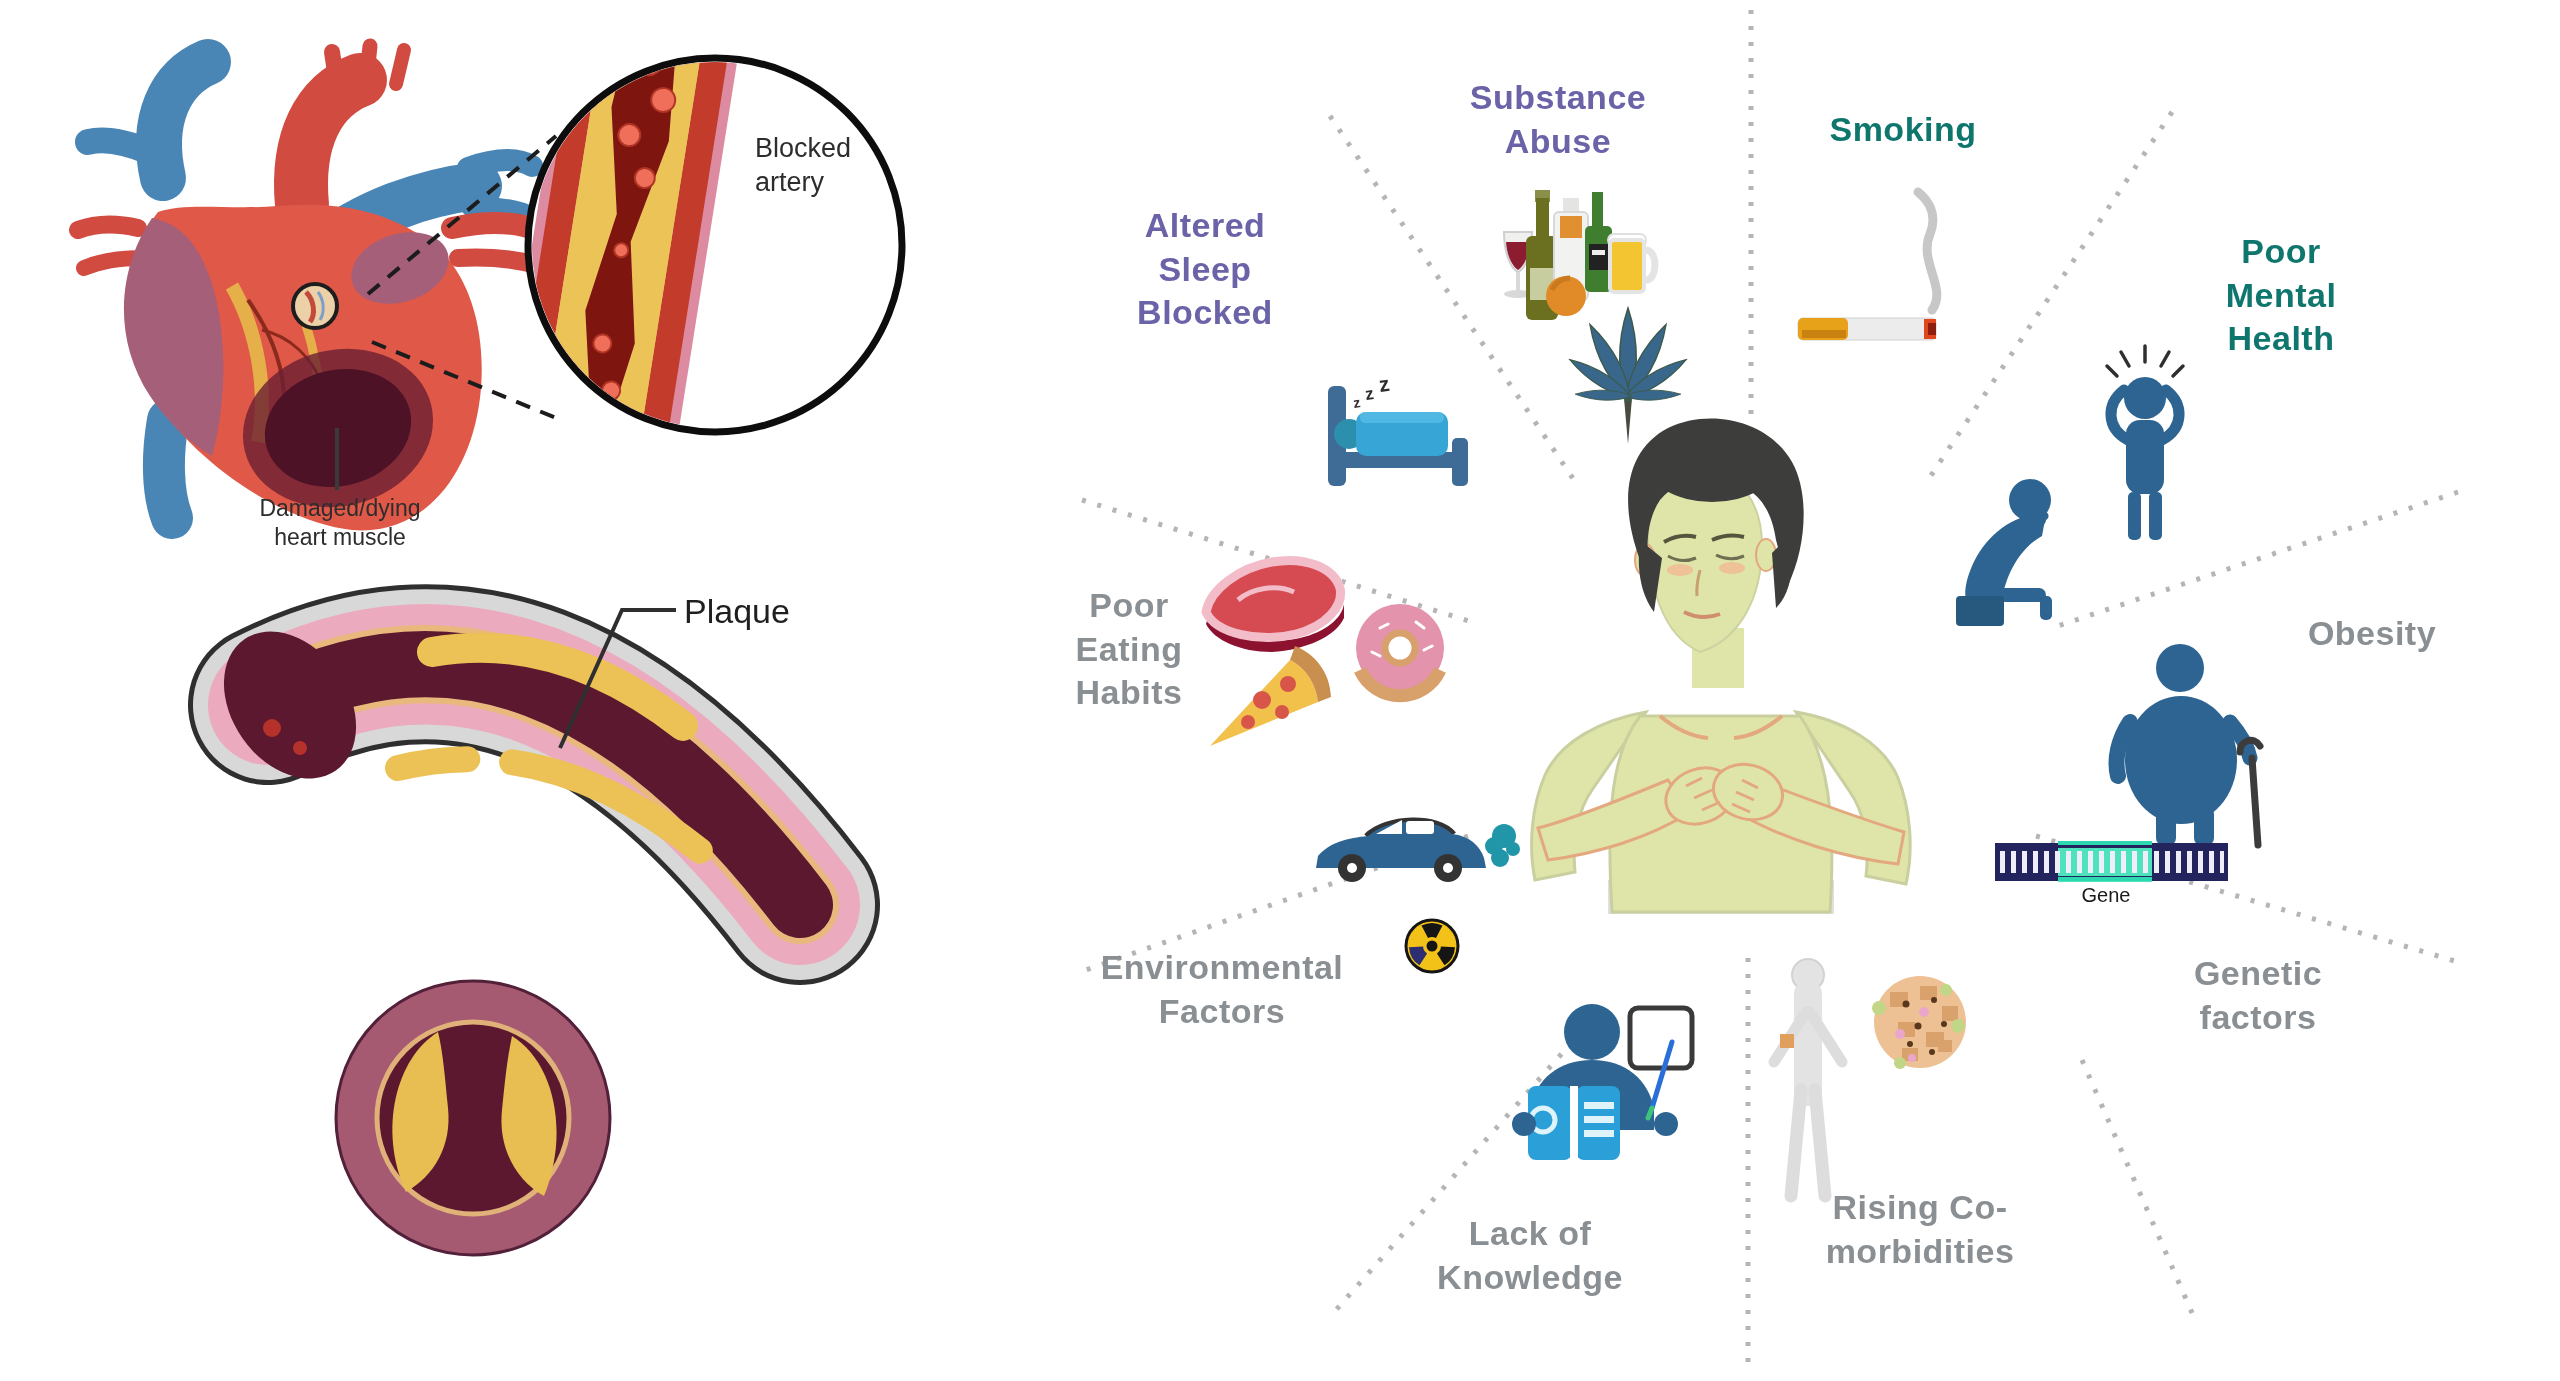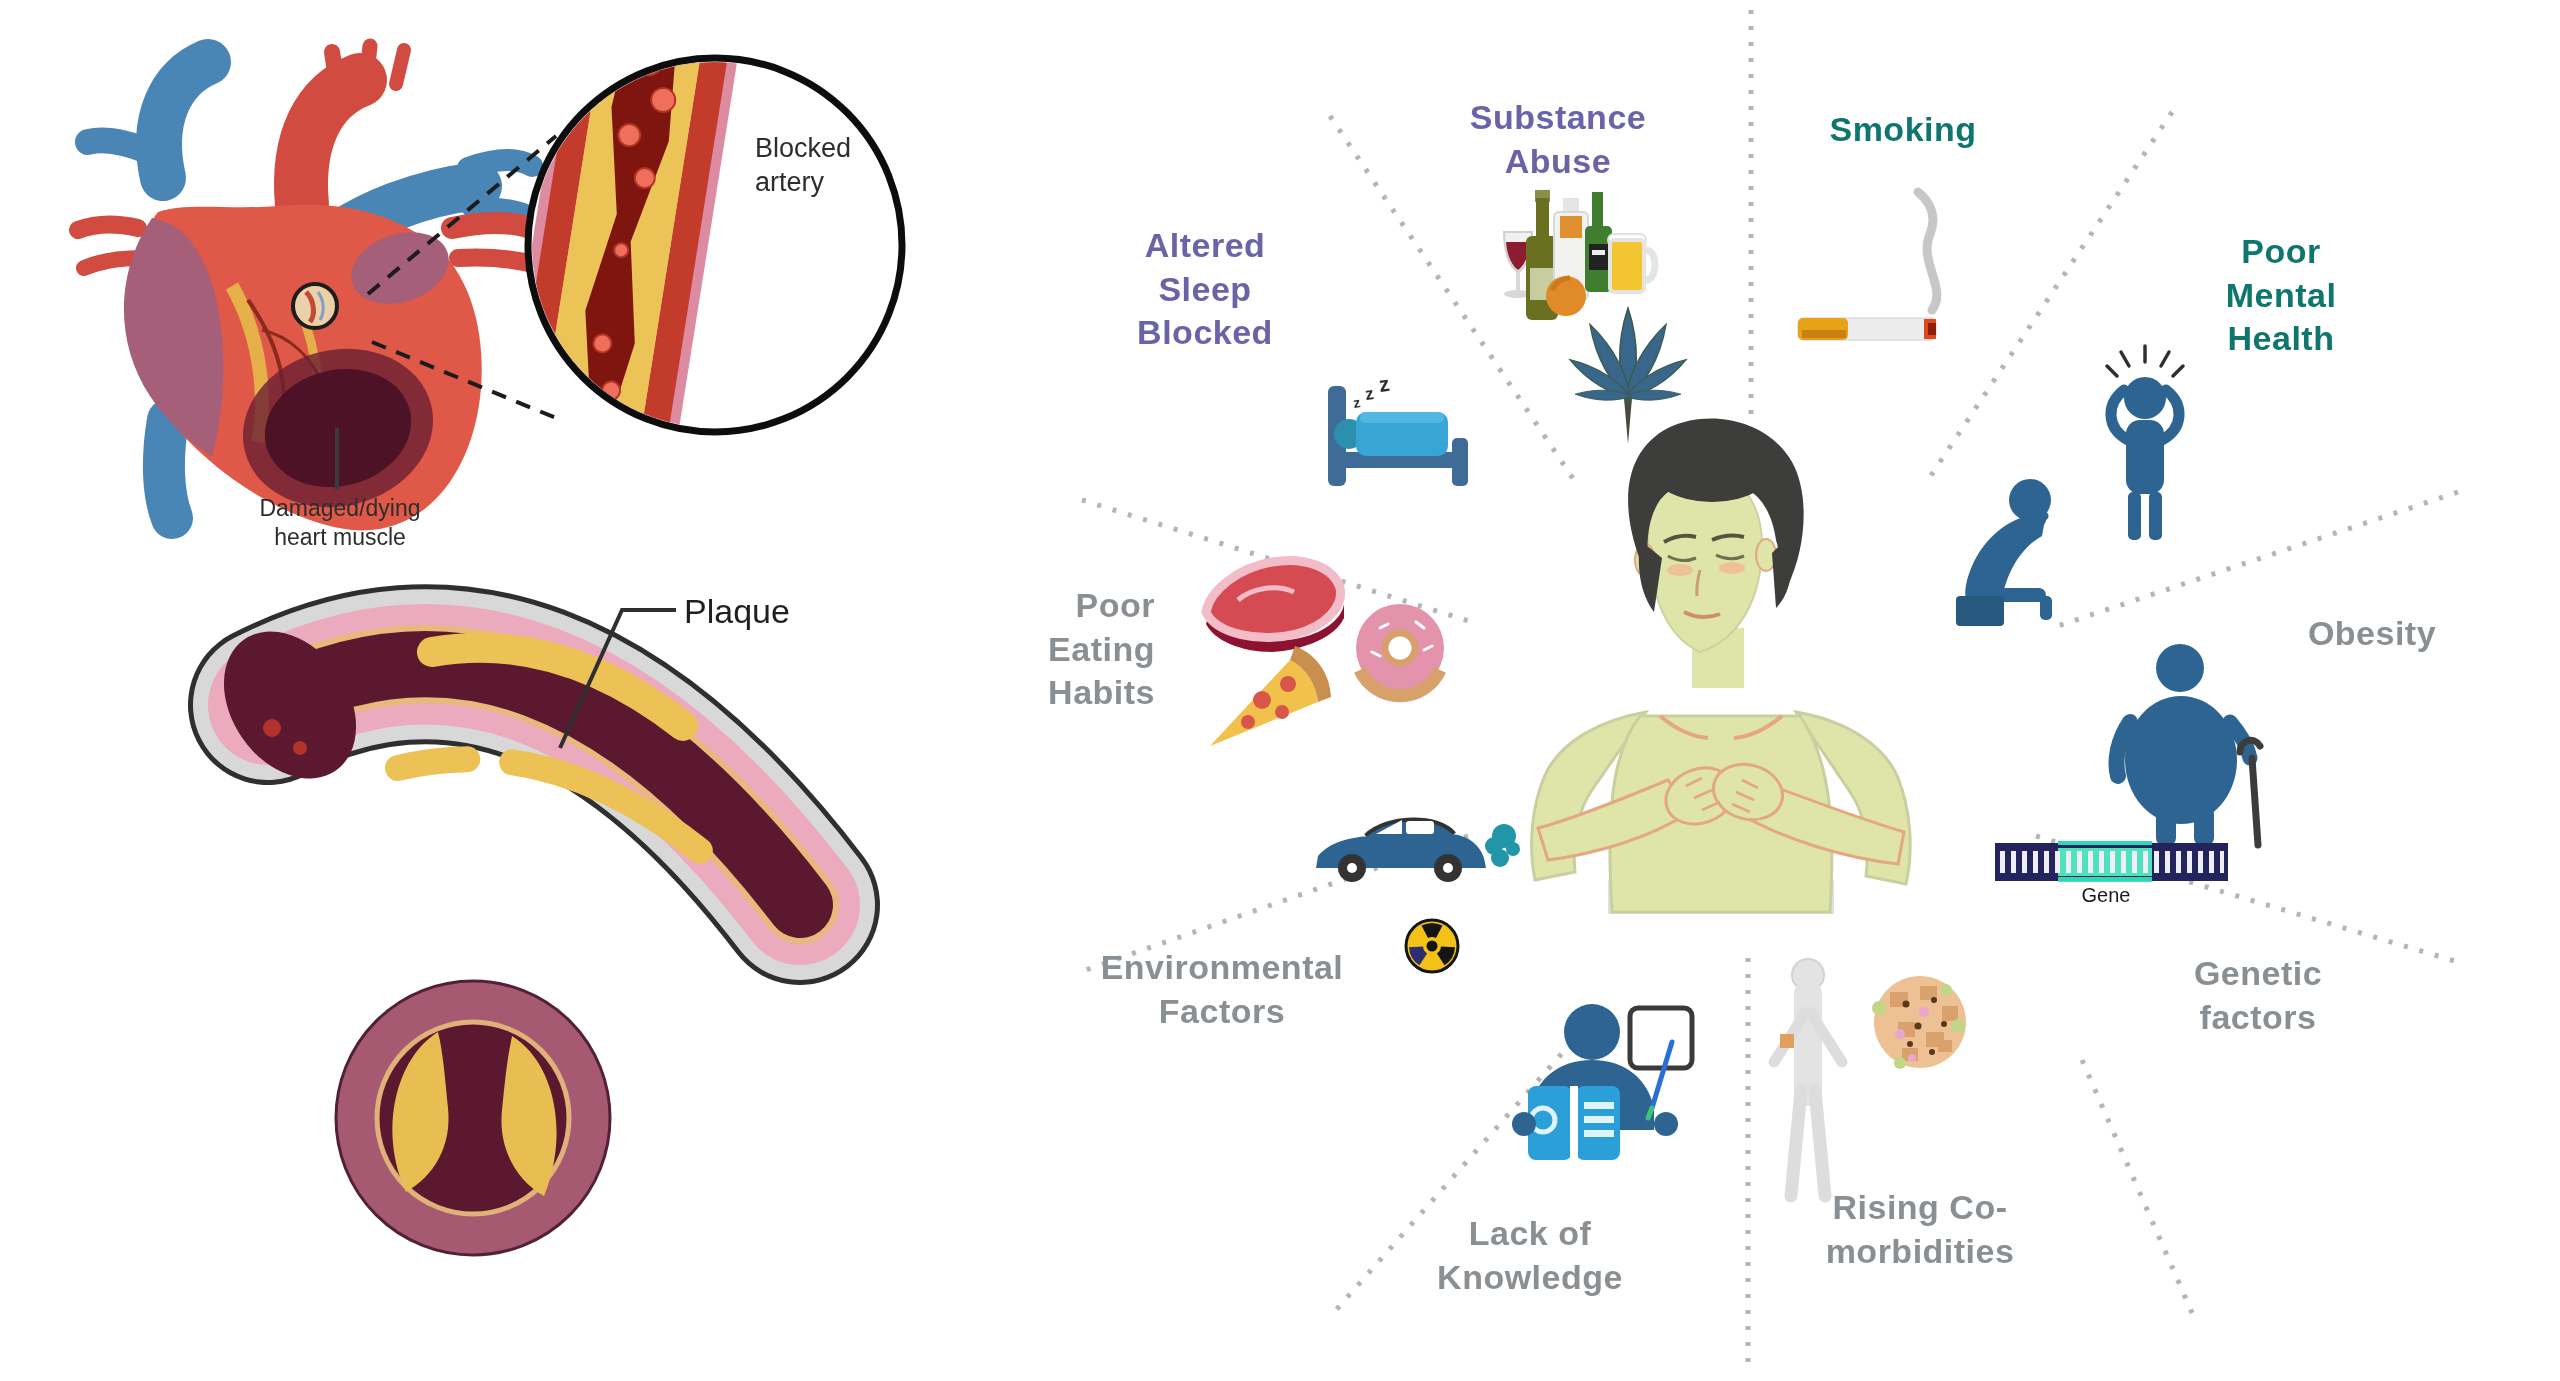--- a/index.html
+++ b/index.html
@@ -2,21 +2,21 @@
 <html><head>
 <meta charset="utf-8">
 <style>
   html,body{margin:0;padding:0;background:#ffffff;}
   .stage{position:relative;width:2560px;height:1381px;background:#ffffff;overflow:hidden;
          font-family:"Liberation Sans",sans-serif;}
   .stage svg{position:absolute;left:0;top:0;}
   .lbl{position:absolute;}
   .factor{font-weight:700;font-size:34px;line-height:1.28;text-align:center;letter-spacing:.5px;}
   .c-green{color:#0f766e;margin-top:28px;}
-  .c-purple{color:#6b63a8;margin-top:20px;}
+  .c-purple{color:#6b63a8;}
   .c-gray{color:#8a8f93;}
   .annot{color:#2d2d2d;}
   .blocked{font-size:27px;line-height:1.25;text-align:left;width:130px;}
   .damaged{font-size:23px;line-height:1.25;text-align:center;width:200px;}
   .plaque{font-size:34px;white-space:nowrap;color:#1f1f1f;}
   .gene{font-size:20px;text-align:center;width:100px;color:#1b1b1b;}
 </style>
 </head>
 <body>
 
@@ -376,16 +376,16 @@
 <div class="lbl gene" style="left:2056px;top:884px;">Gene</div>
 
 <div class="lbl factor c-purple" style="left:1448px;top:76px;width:220px;">Substance Abuse</div>
 <div class="lbl factor c-green" style="left:1803px;top:80px;width:200px;">Smoking</div>
 <div class="lbl factor c-green" style="left:2216px;top:202px;width:130px;">Poor Mental Health</div>
 <div class="lbl factor c-gray" style="left:2272px;top:612px;width:200px;">Obesity</div>
 <div class="lbl factor c-gray" style="left:2178px;top:952px;width:160px;">Genetic factors</div>
 <div class="lbl factor c-gray" style="left:1780px;top:1186px;width:280px;">Rising Co-morbidities</div>
 <div class="lbl factor c-gray" style="left:1435px;top:1172px;width:190px;margin-top:40px;">Lack of Knowledge</div>
 <div class="lbl factor c-gray" style="left:1097px;top:946px;width:250px;">Environmental Factors</div>
-<div class="lbl factor c-gray" style="left:1045px;top:584px;width:110px;text-align:right;">Poor Eating Habits</div>
+<div class="lbl factor c-gray" style="left:1074px;top:584px;width:110px;">Poor Eating Habits</div>
 <div class="lbl factor c-purple" style="left:1135px;top:204px;width:140px;">Altered Sleep Blocked</div>
 
 </div>
 
 </body></html>

